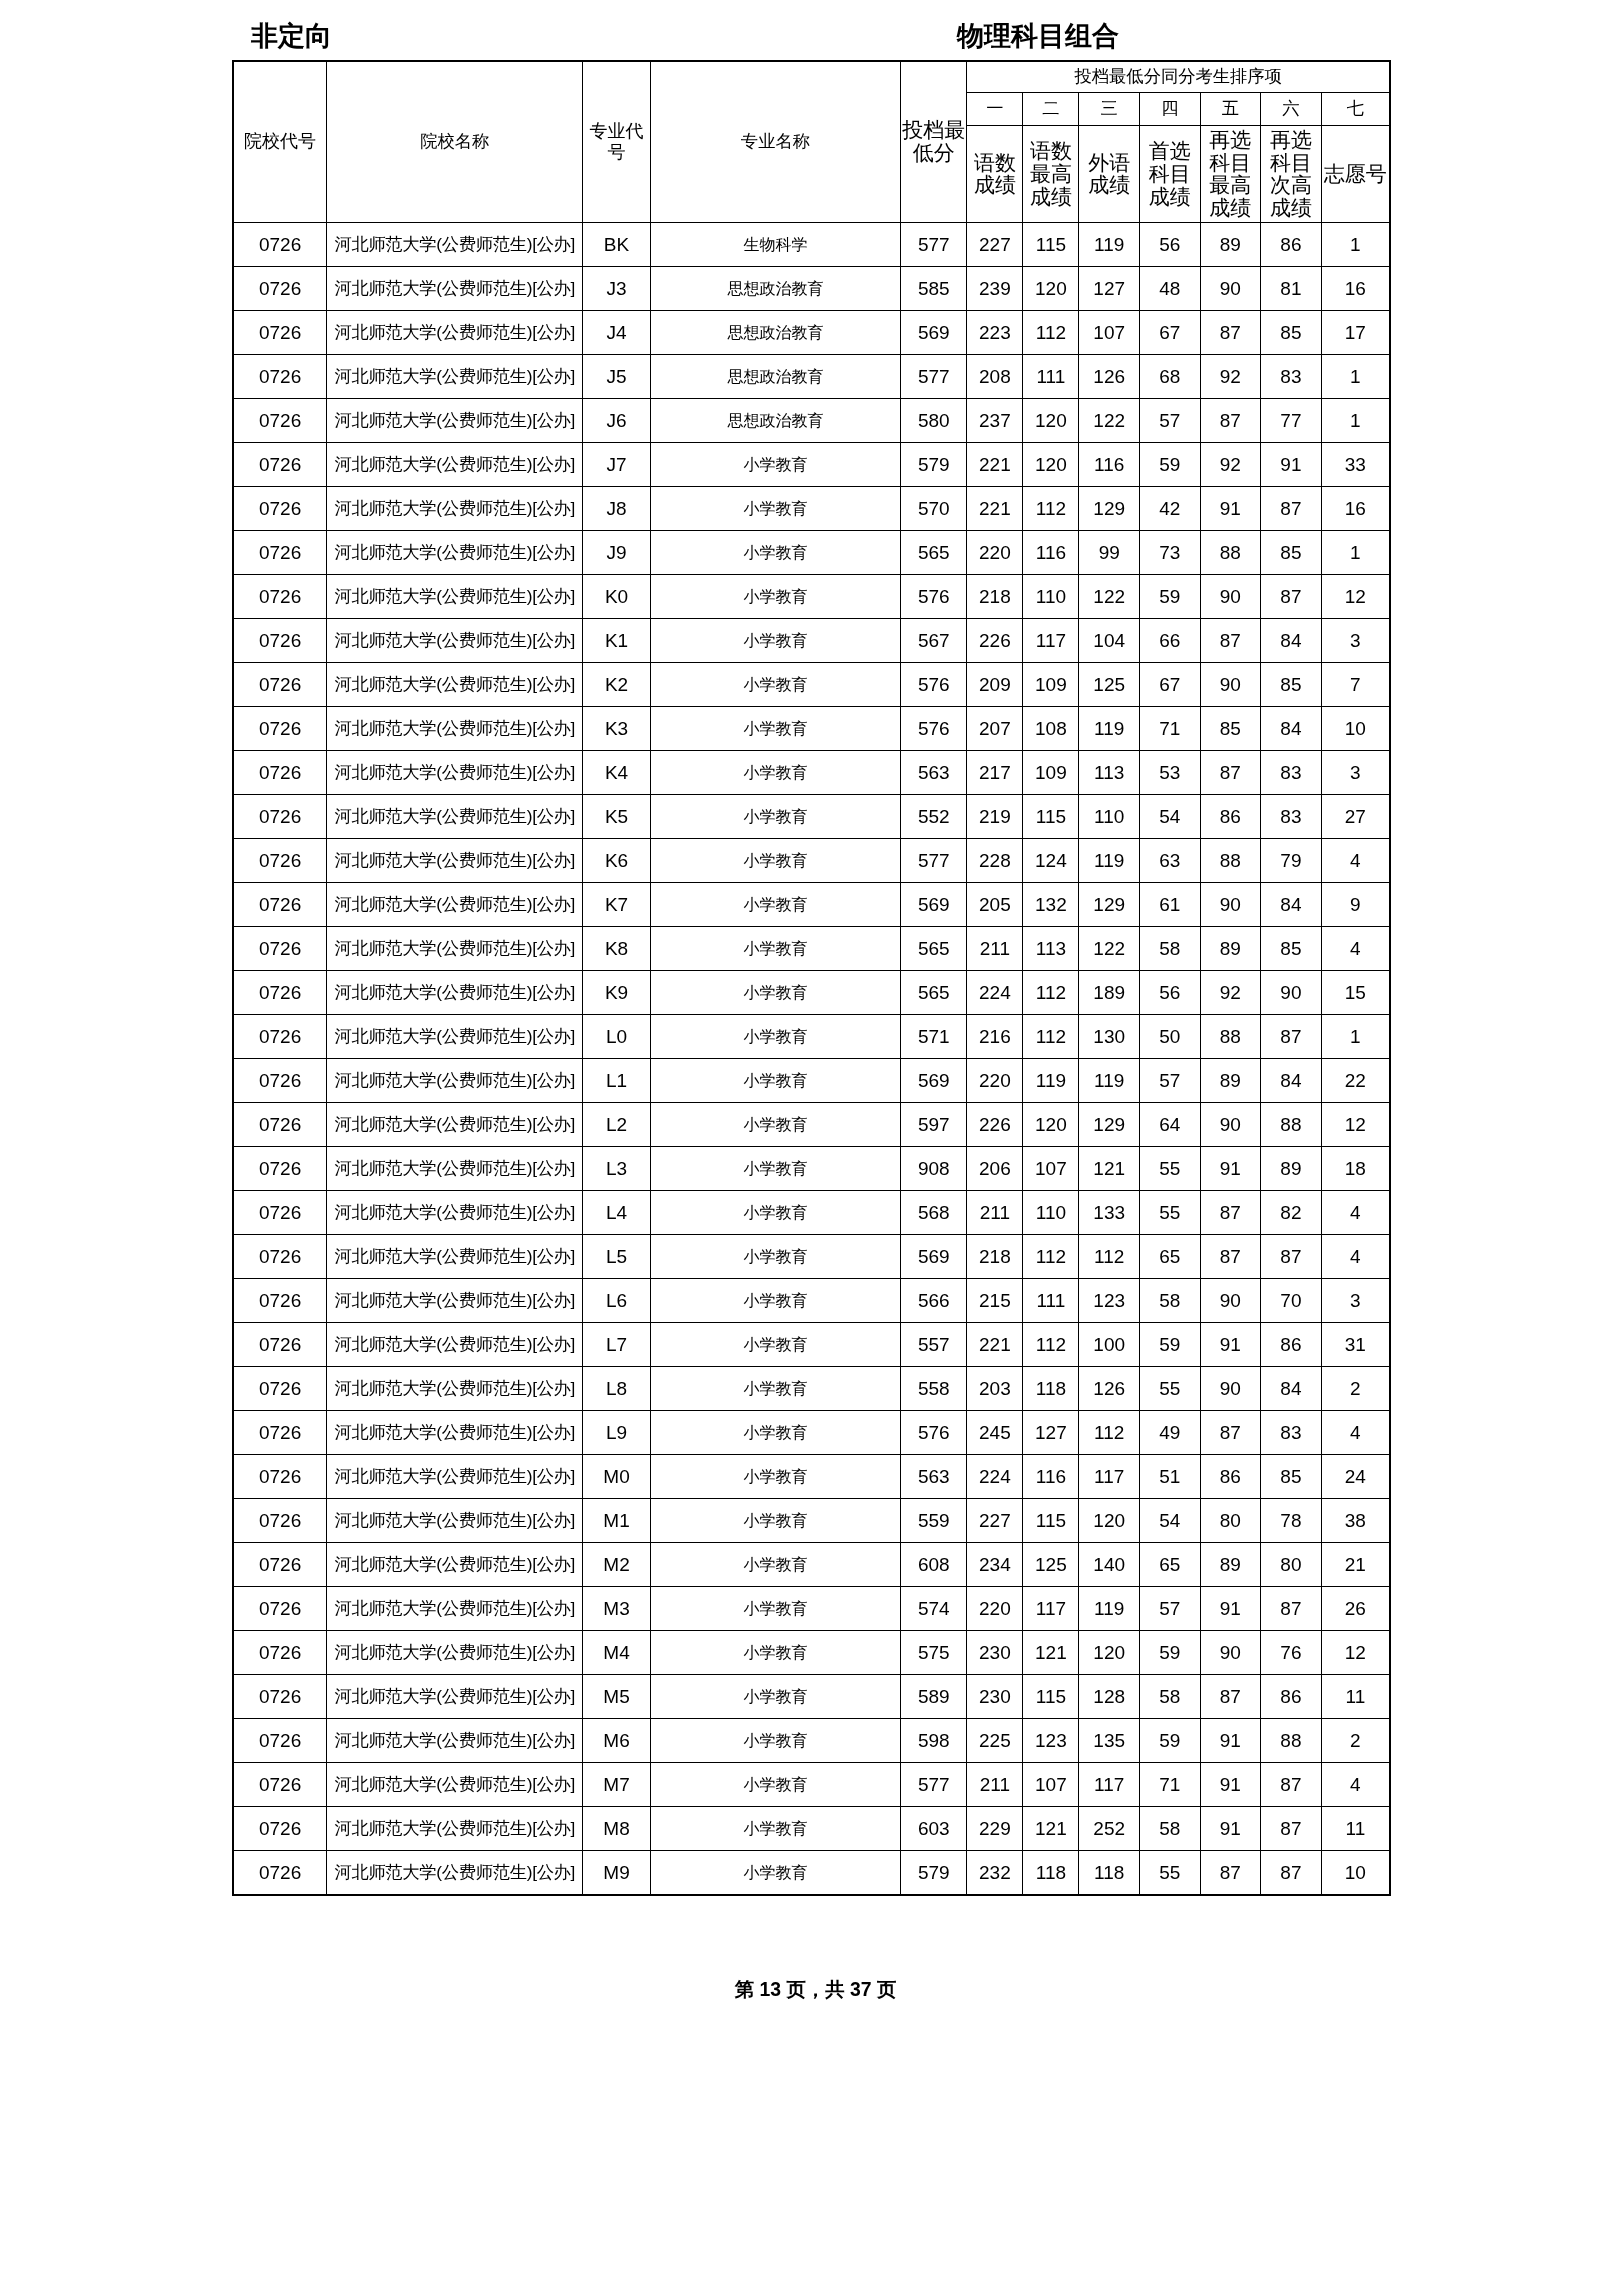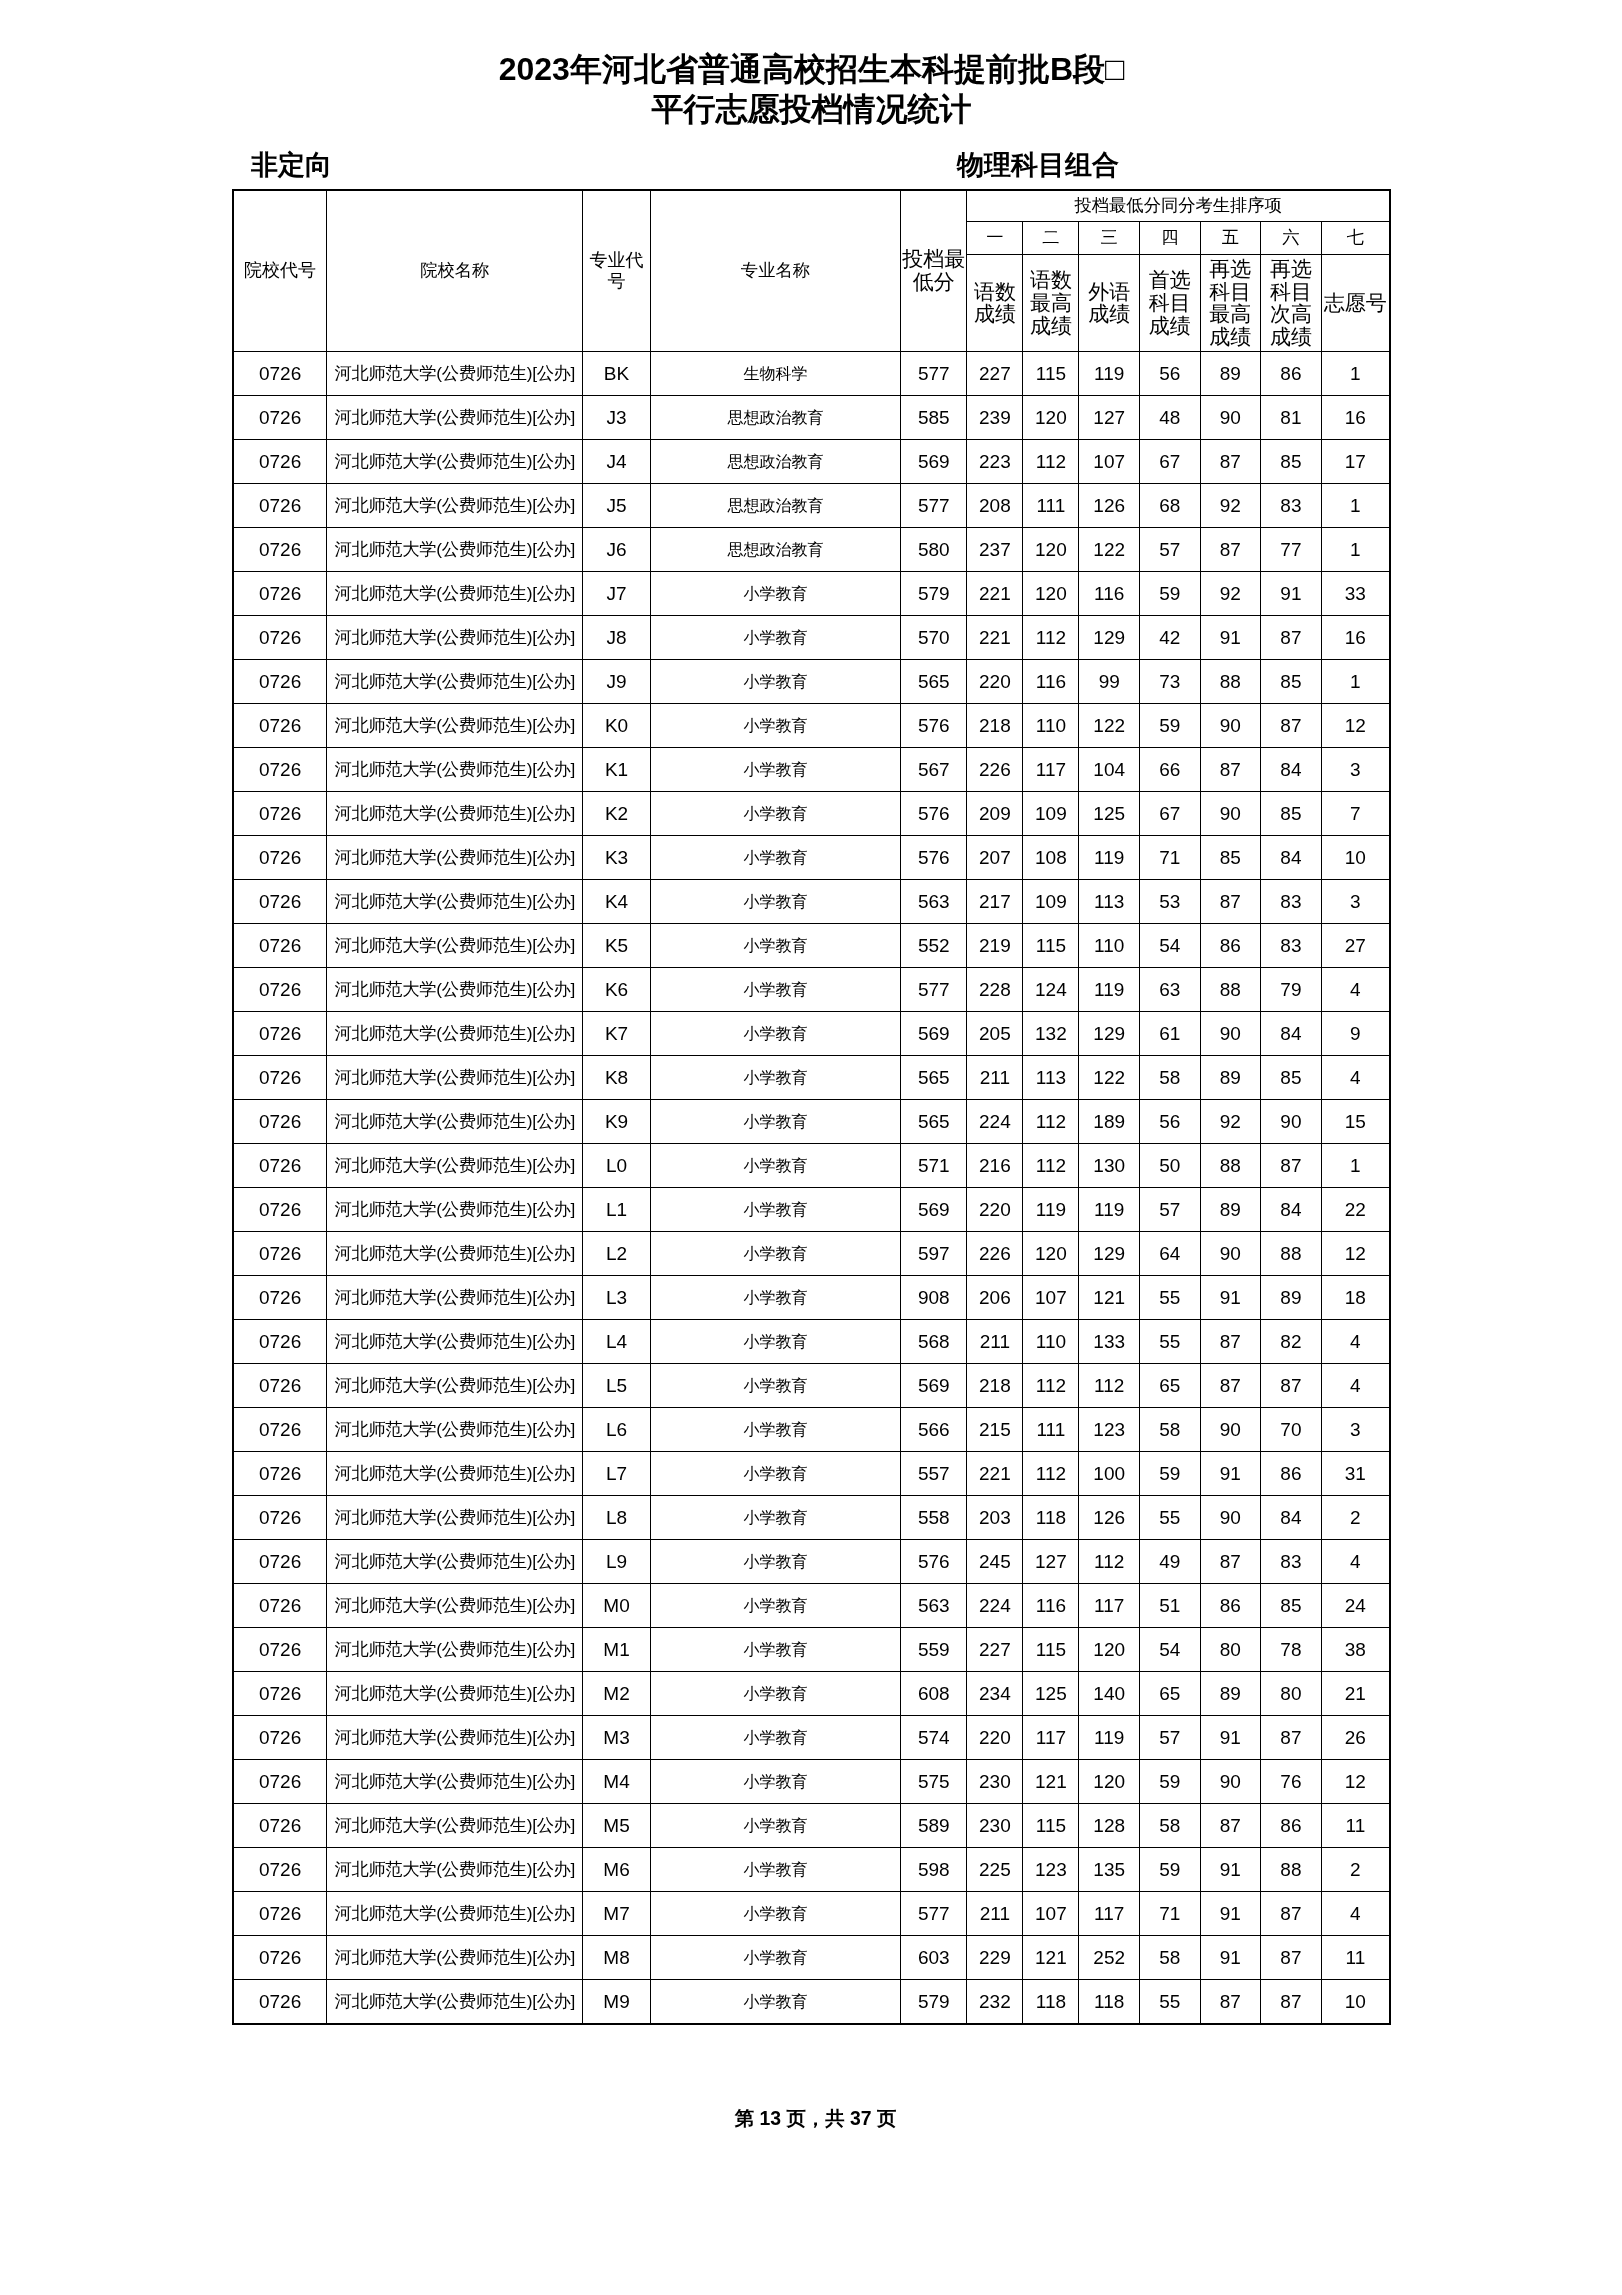--- a/index.html
+++ b/index.html
@@ -141,24 +141,20 @@
     font-size: 19.4px;
     font-weight: bold;
     padding-left: 8px;
   }
 </style>
 </head>
 <body>
 
 <div class="page">
 
-  <div class="title-block">
-    <div class="title-line">2023年河北省普通高校招生本科提前批B段□</div>
-    <div class="title-line">平行志愿投档情况统计</div>
-  </div>
 
   <div class="subrow">
     <div class="left">非定向</div>
     <div class="right">物理科目组合</div>
   </div>
 
   <div class="table-wrap">
     <table class="grid">
       <colgroup>
         <col class="c-ycode">

